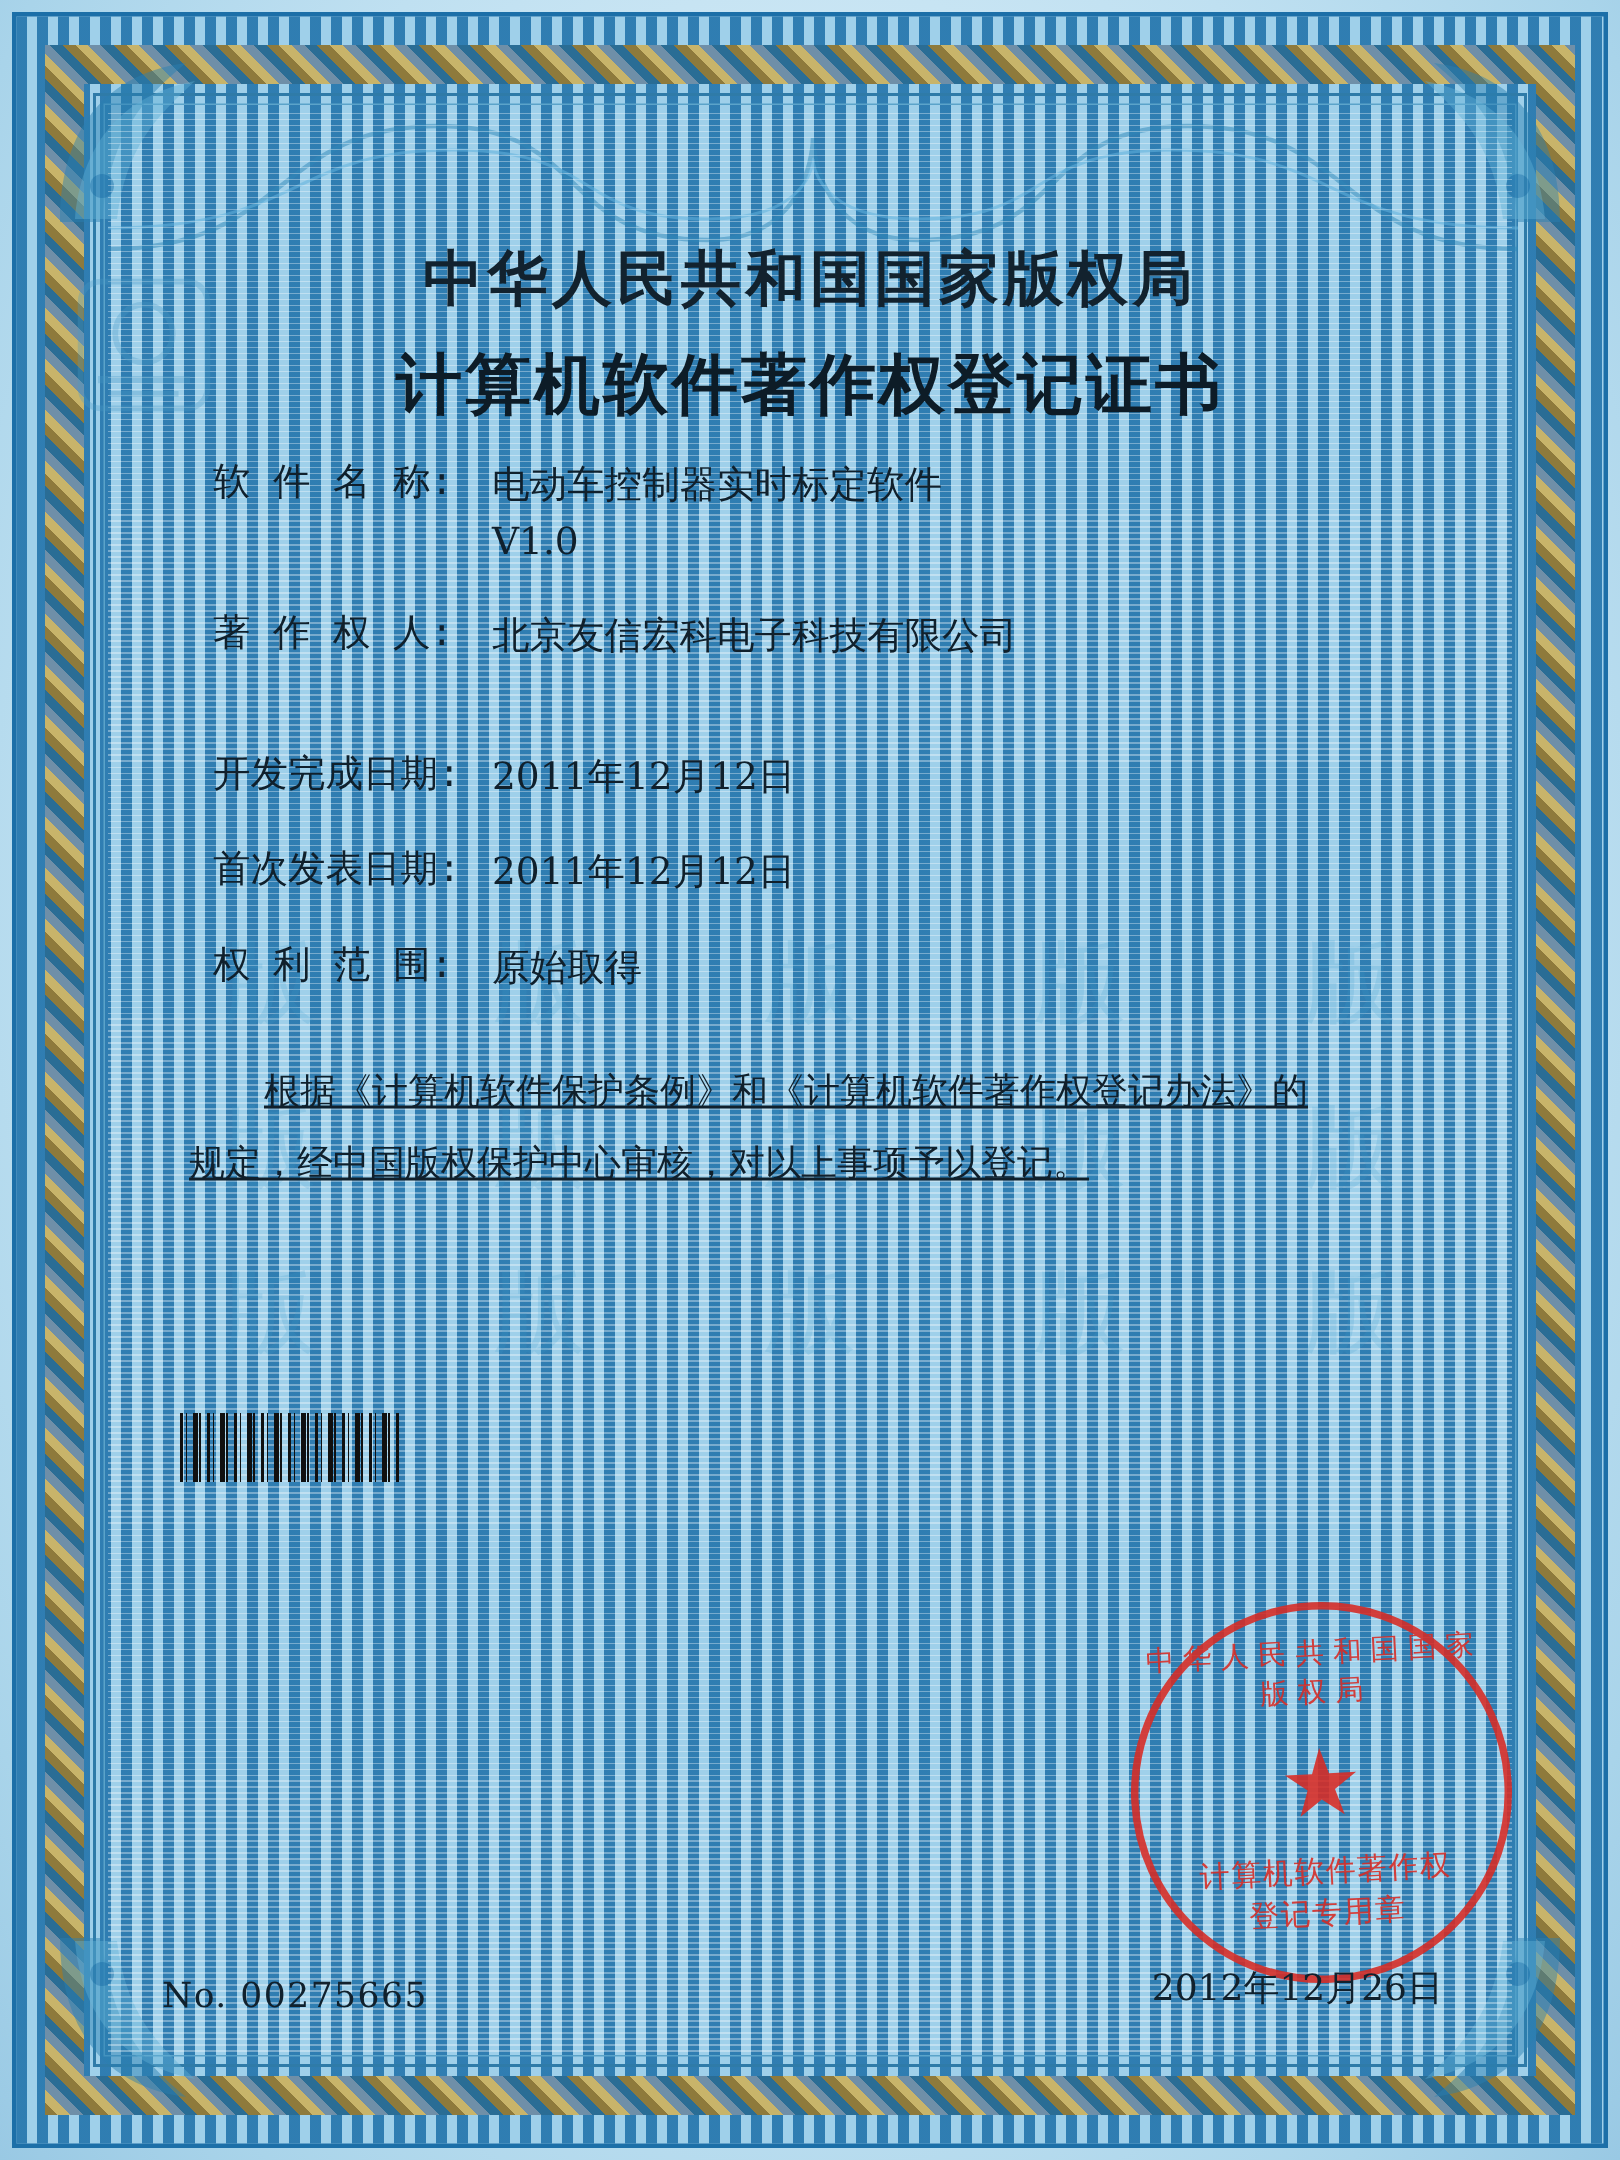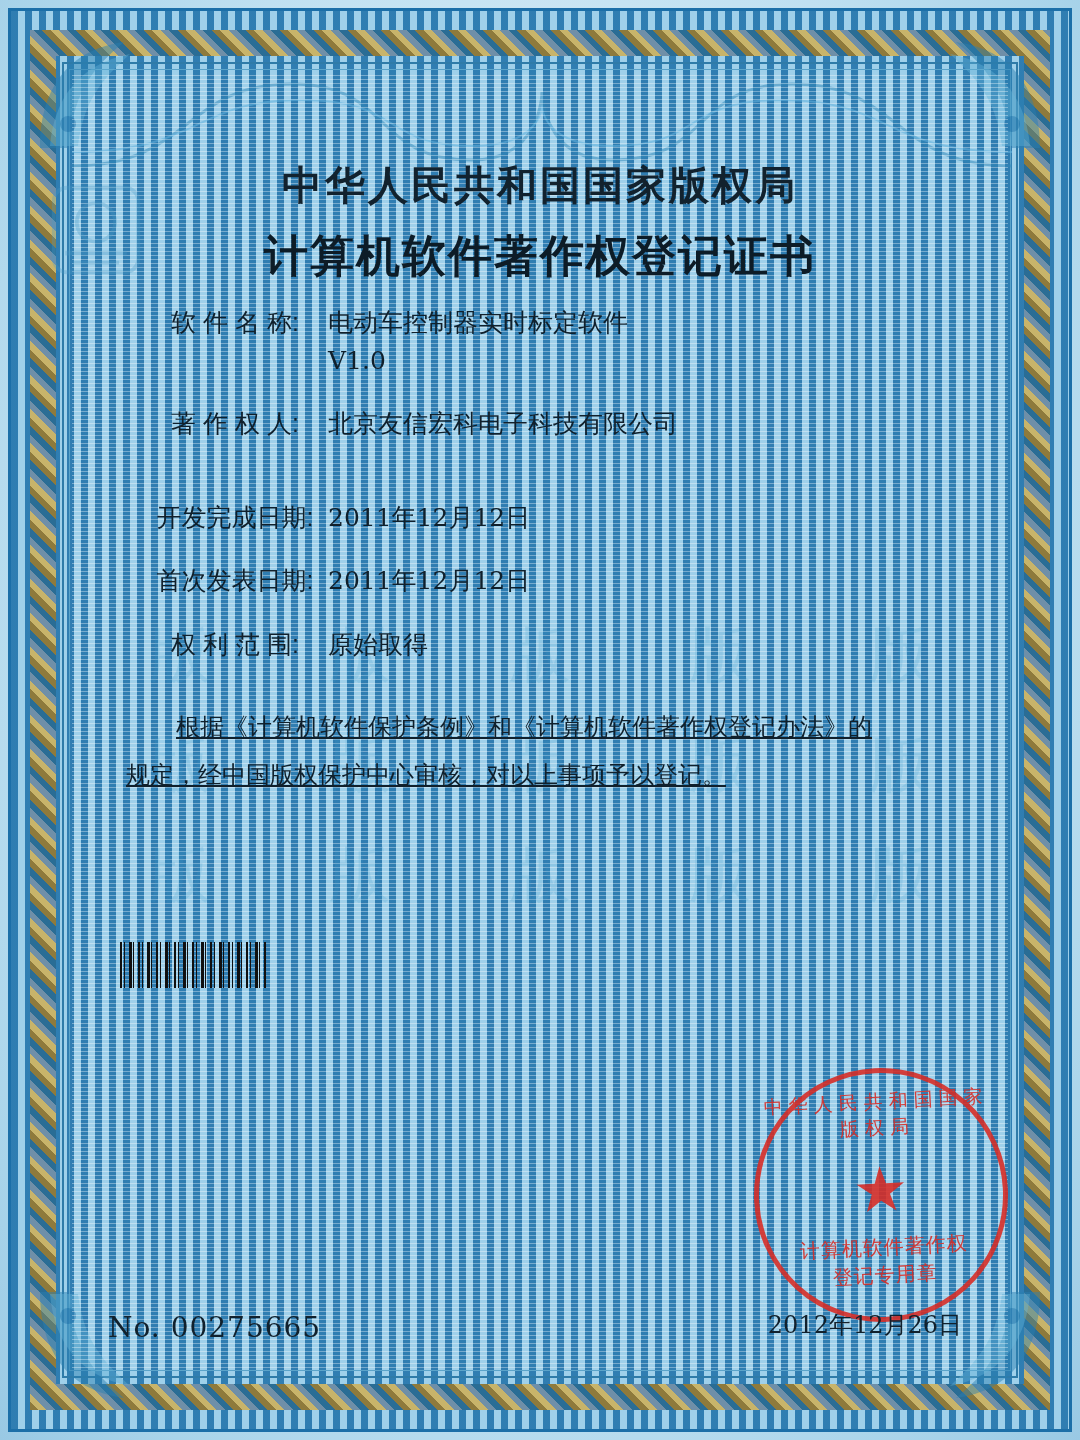--- a/index.html
+++ b/index.html
@@ -146,23 +146,22 @@
     display: flex;
     align-items: flex-start;
     margin-bottom: 26px;
     font-size: 25px;
     line-height: 1.5;
   }
   .field .label {
     width: 186px;
     flex: 0 0 186px;
     color: #10202c;
-    font-family: Liberation Sans, sans-serif;
+    font-family: Liberation Mono, monospace;
     letter-spacing: 0px;
-    text-align: center;
   }
   .field .value {
     color: #10202c;
     font-family: "DejaVu Serif", serif;
   }
   .field .value .line2 { display:block; }
 
   .gap-lg { height: 30px; }
 
   .para {
@@ -241,21 +240,21 @@
     bottom: 99px;
     font-size: 24px;
     color: #11212d;
     font-family: "DejaVu Serif", serif;
   }
 
   .serial {
     position: absolute;
     left: 108px;
     bottom: 96px;
-    font-size: 28px;
+    font-size: 23px;
     color: #11212d;
     letter-spacing: 1px;
     font-family: "DejaVu Serif", serif;
   }
 </style>
 </head>
 <body>
 
 <div class="page">
 

